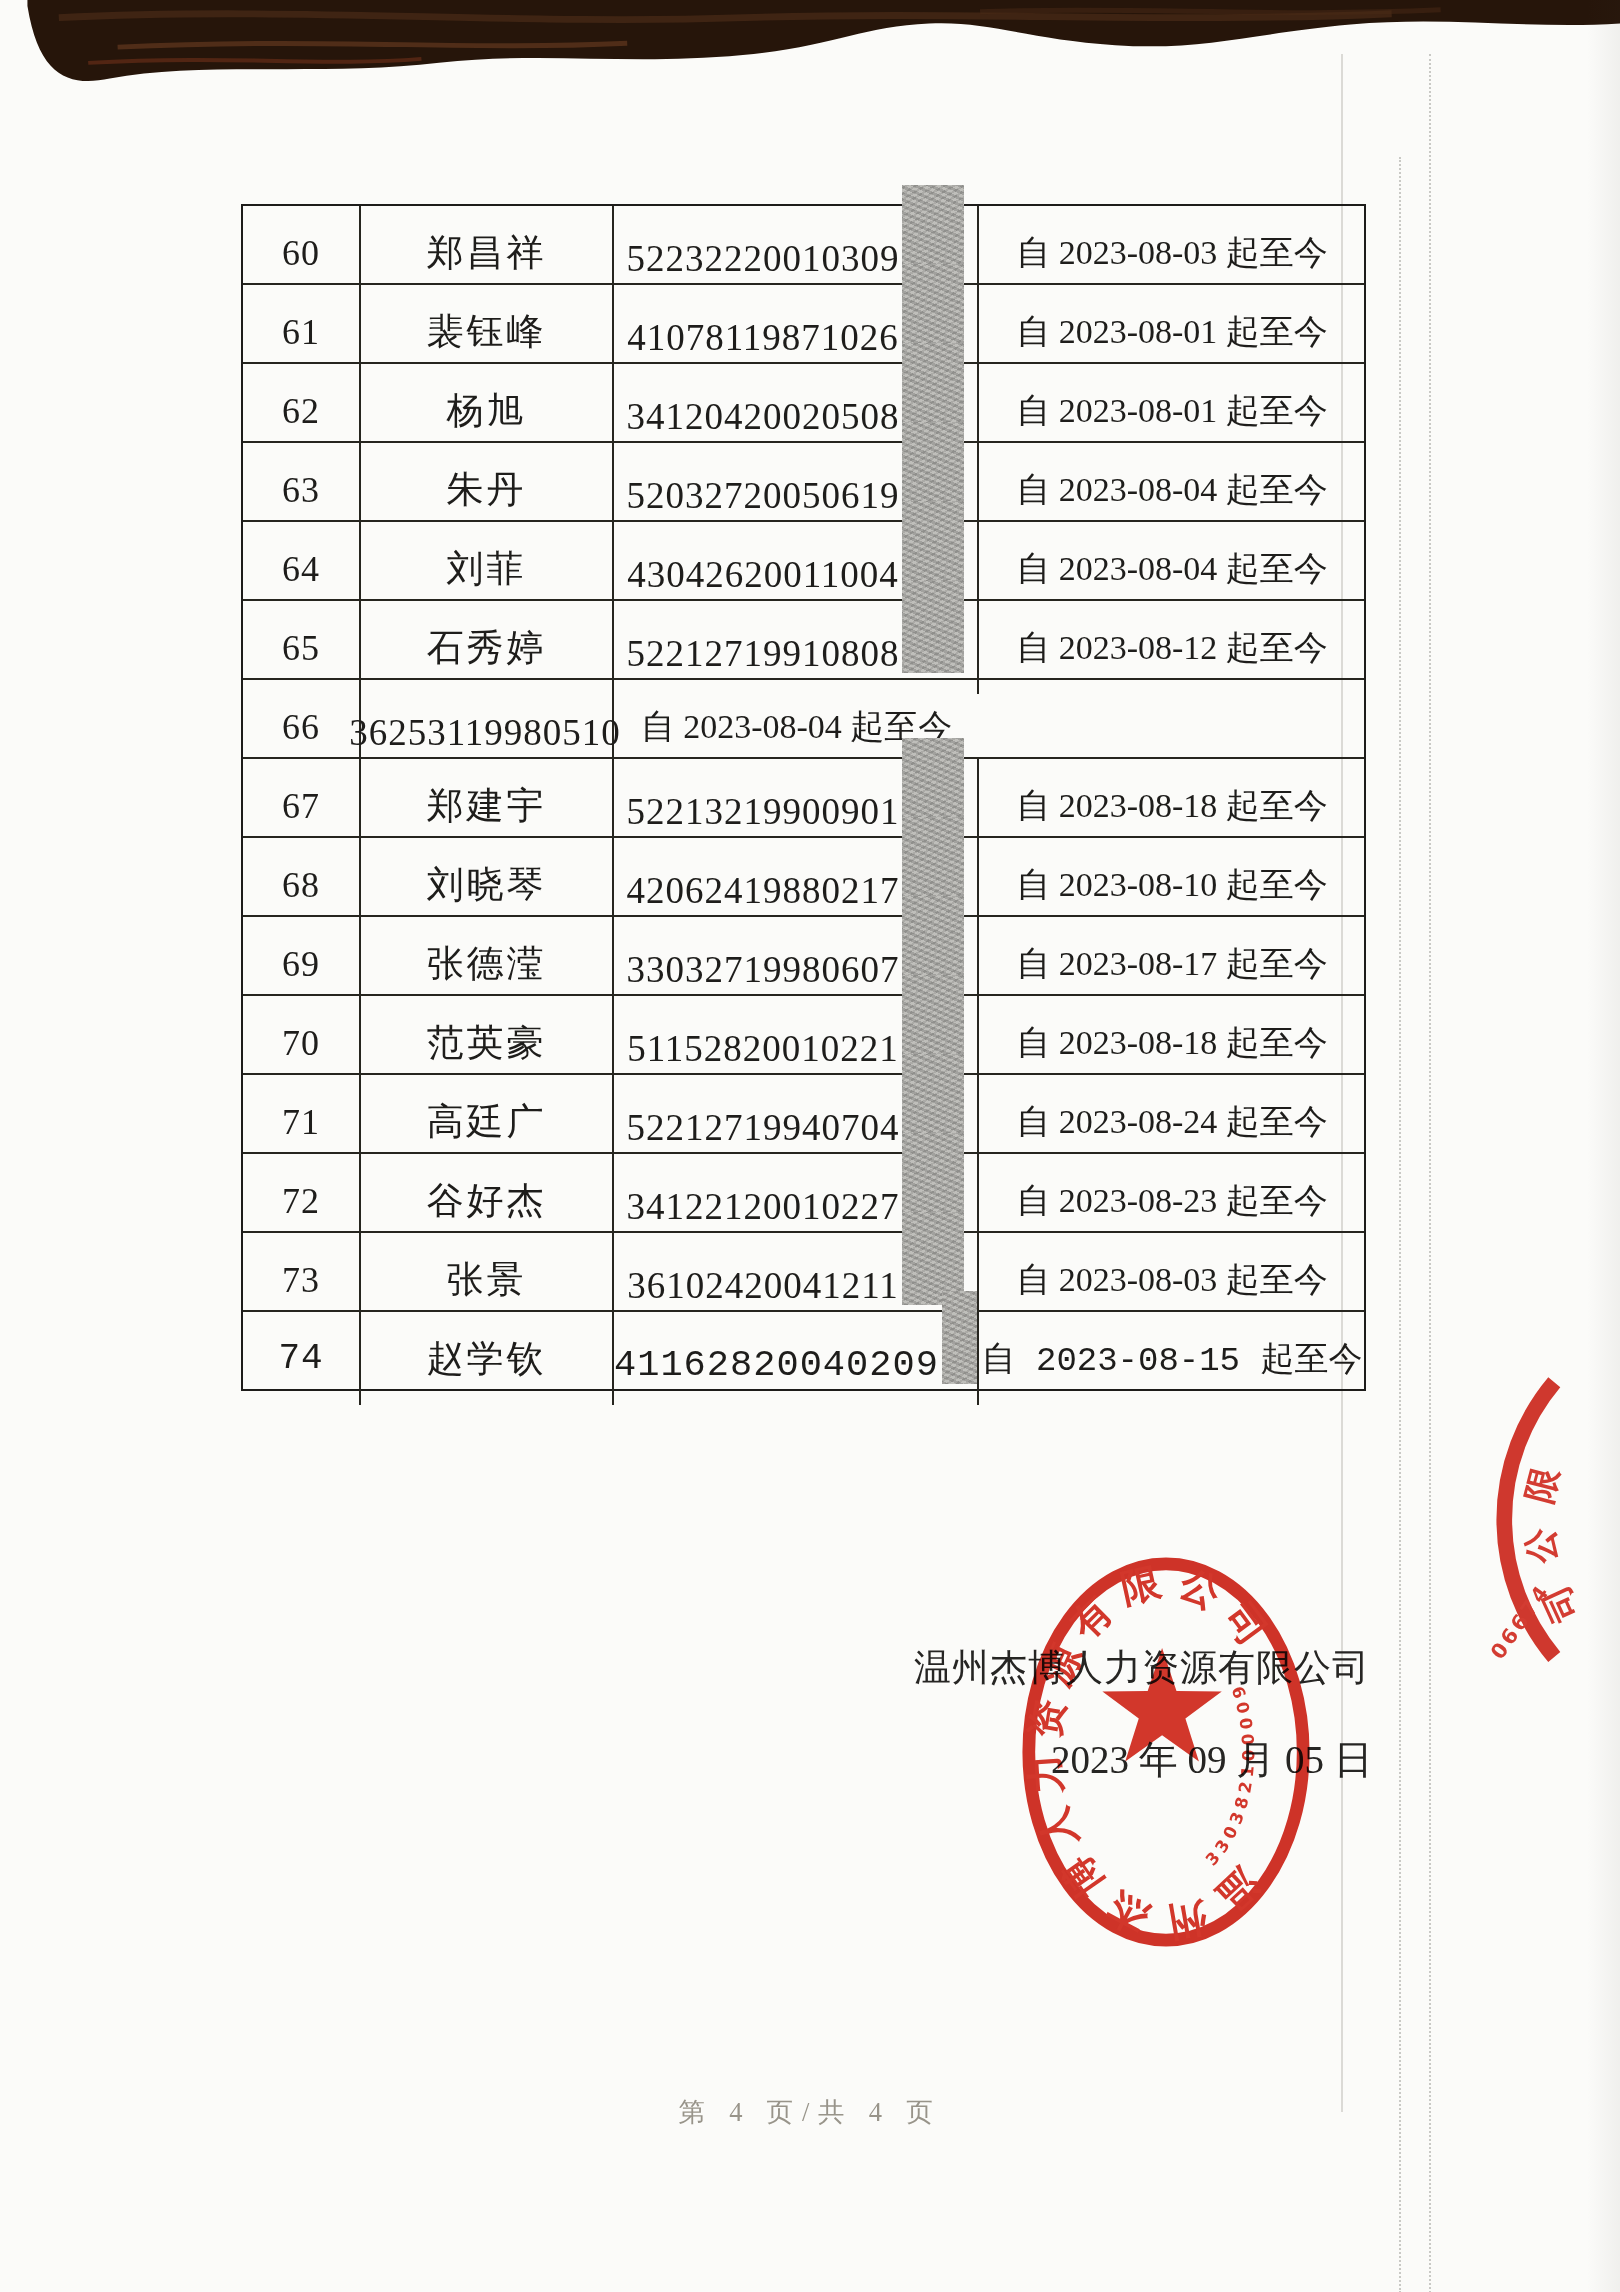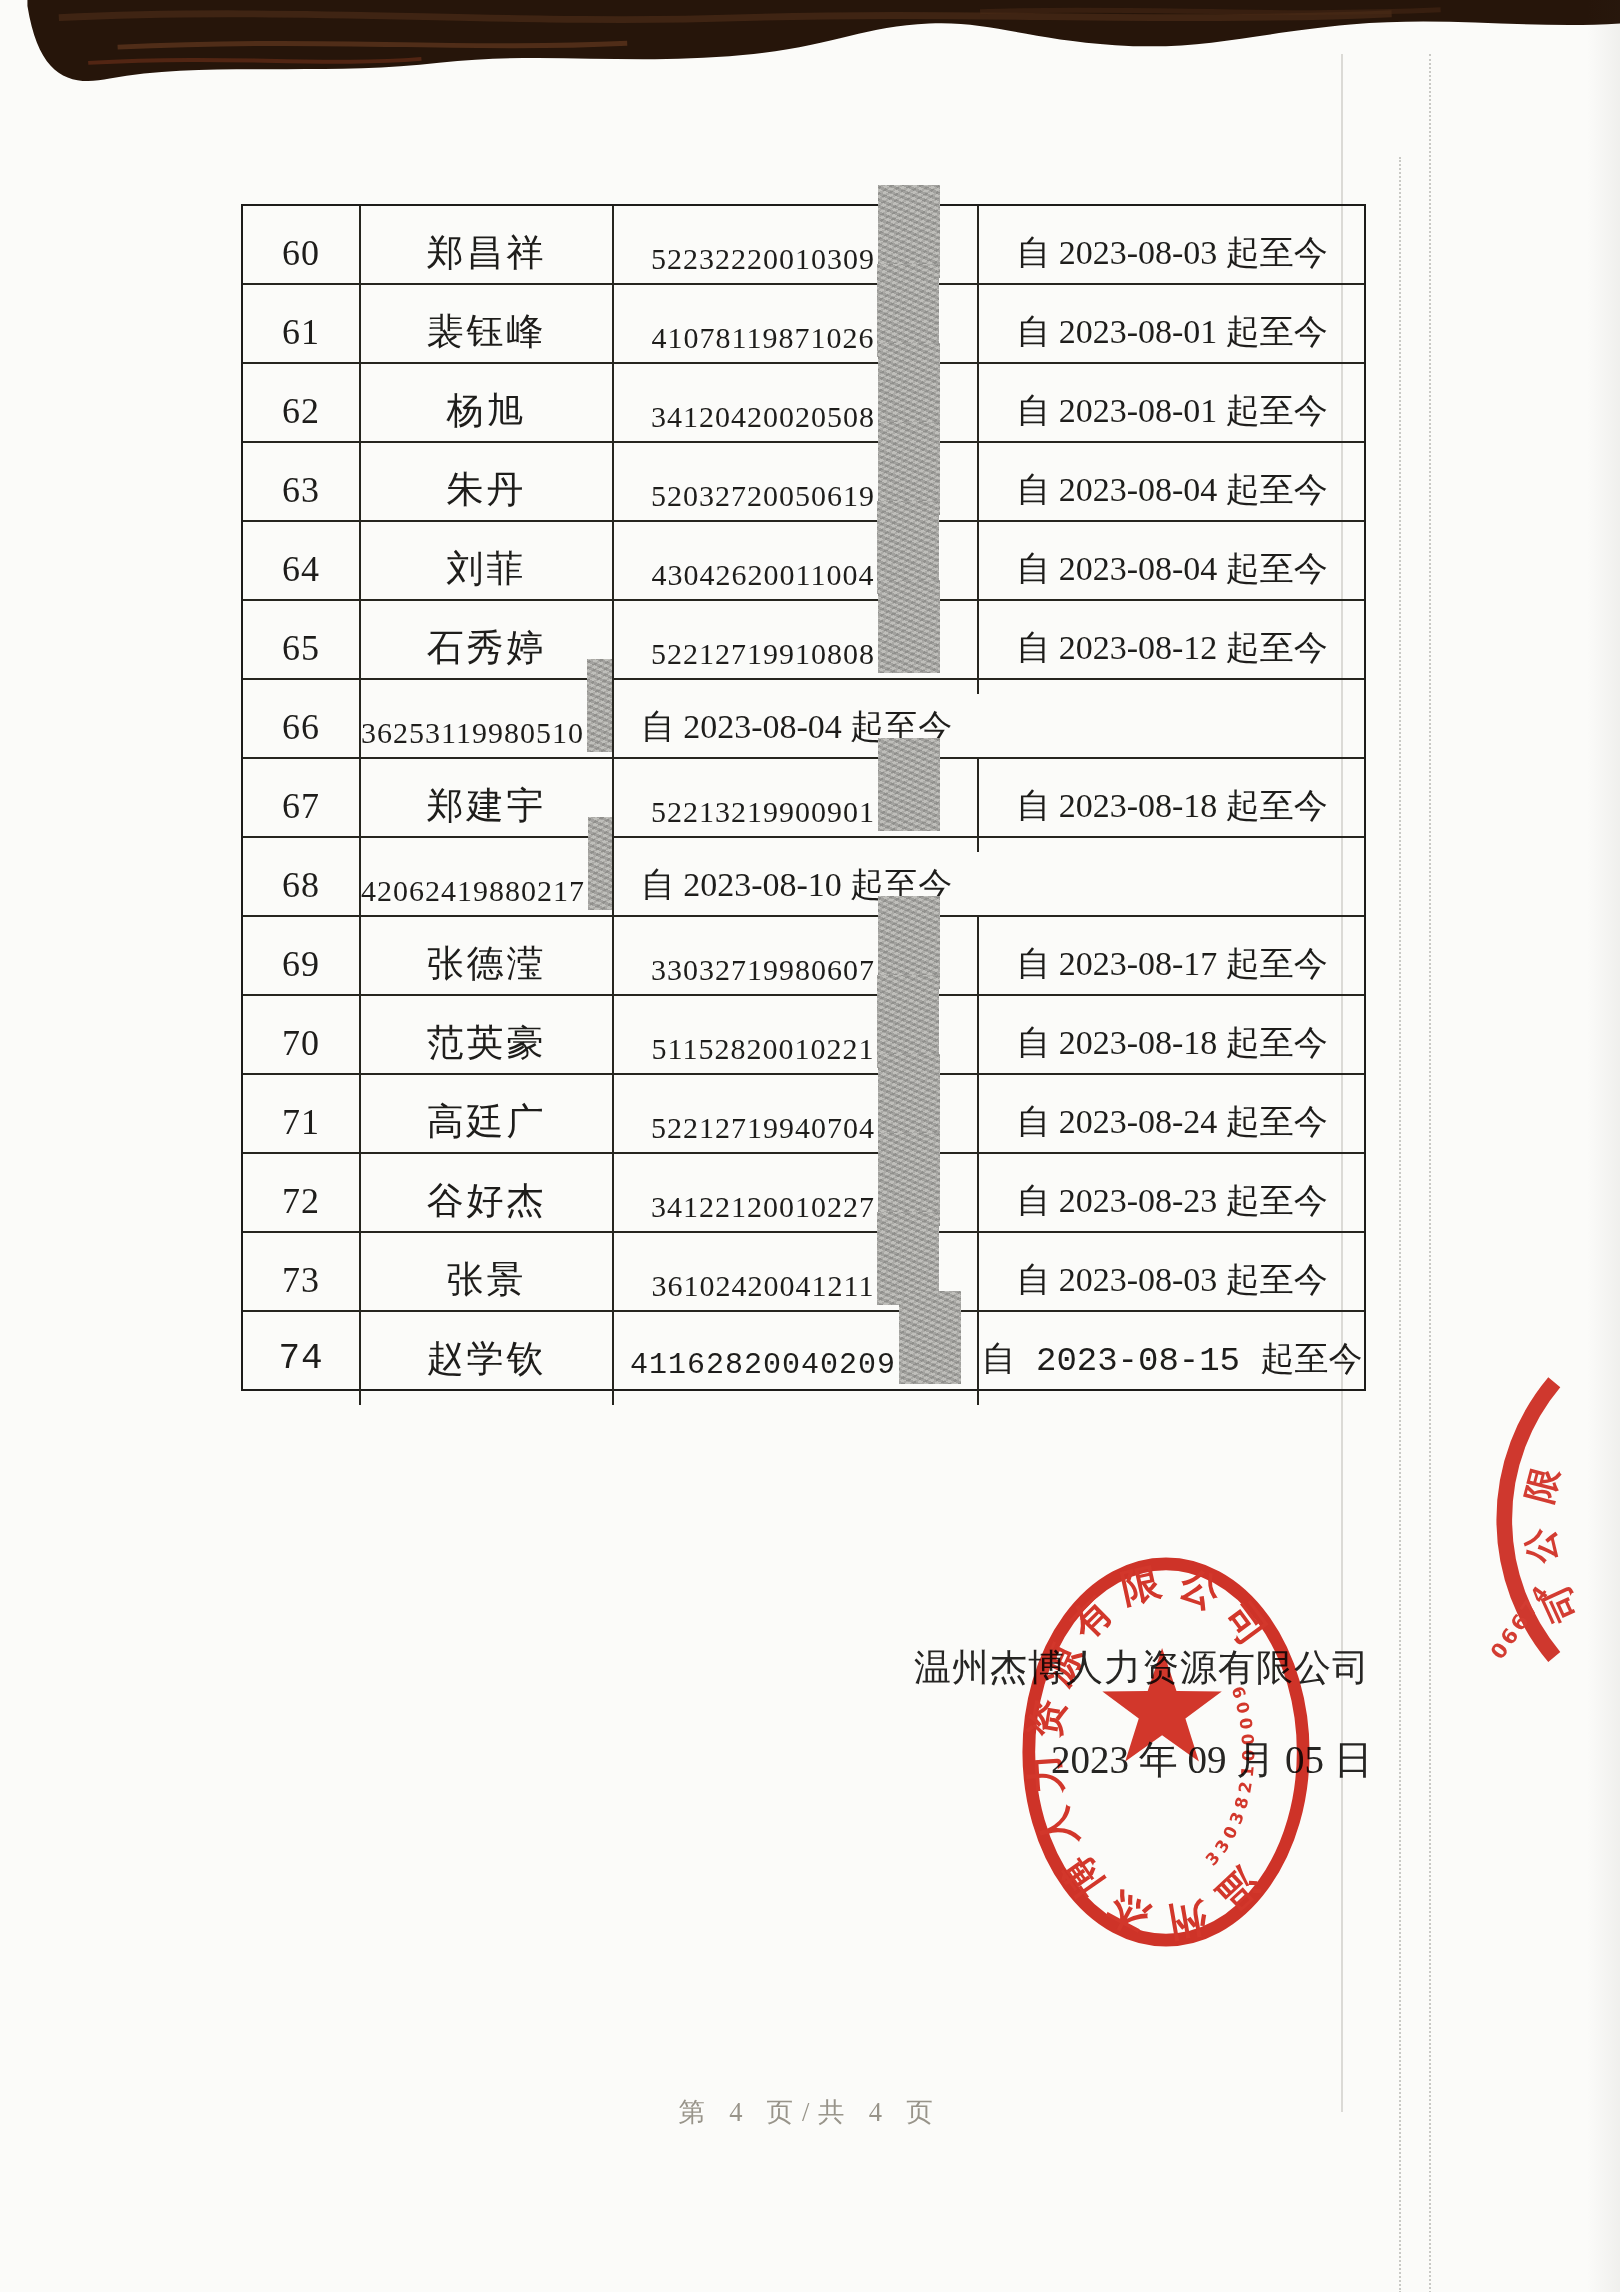--- a/index.html
+++ b/index.html
@@ -29,21 +29,21 @@
     height:77px;border-bottom:2px solid #26251f;
   }
   .trow:last-child{border-bottom:none;font-family:Liberation Mono, monospace;}
   .cell{
     display:flex;align-items:center;justify-content:center;
     border-right:2px solid #26251f;overflow:visible;position:relative;
   }
   .cell:last-child{border-right:none;}
   .cell.seq span{font-size:36px;letter-spacing:1px;}
   .cell.name span{font-size:37px;letter-spacing:2.9px;}
-  .cell.idno span{font-size:30px;letter-spacing:1px;white-space:nowrap;margin-top:12px;}
+  .cell.idno span{font-size:37px;letter-spacing:1px;white-space:nowrap;margin-top:12px;}
   .cell.period span{font-size:34px;white-space:nowrap;}
   
   .redact{
     display:inline-block;width:62px;height:93px;margin-left:2.9px;
     position:relative;top:-20.6px;z-index:3;
     background:
       repeating-linear-gradient(23deg, rgba(118,118,116,.38) 0 2.9px, rgba(196,196,192,.32) 2.9px 5.9px),
       repeating-linear-gradient(-31deg, rgba(104,104,102,.30) 0 2px, rgba(205,205,201,.26) 2px 4.9px),
       #b7b6b2;
   }
@@ -194,20 +194,23 @@
         <span>52213219900901</span>
         <i class="redact"></i>
       </div>
       <div class="cell period">
         <span>自 2023-08-18 起至今</span>
       </div>
     </div>
     <div class="trow">
       <div class="cell seq">
         <span>68</span>
+      </div>
+      <div class="cell name">
+        <span>刘晓琴</span>
       </div>
       <div class="cell idno">
         <span>42062419880217</span>
         <i class="redact"></i>
       </div>
       <div class="cell period">
         <span>自 2023-08-10 起至今</span>
       </div>
     </div>
     <div class="trow">

